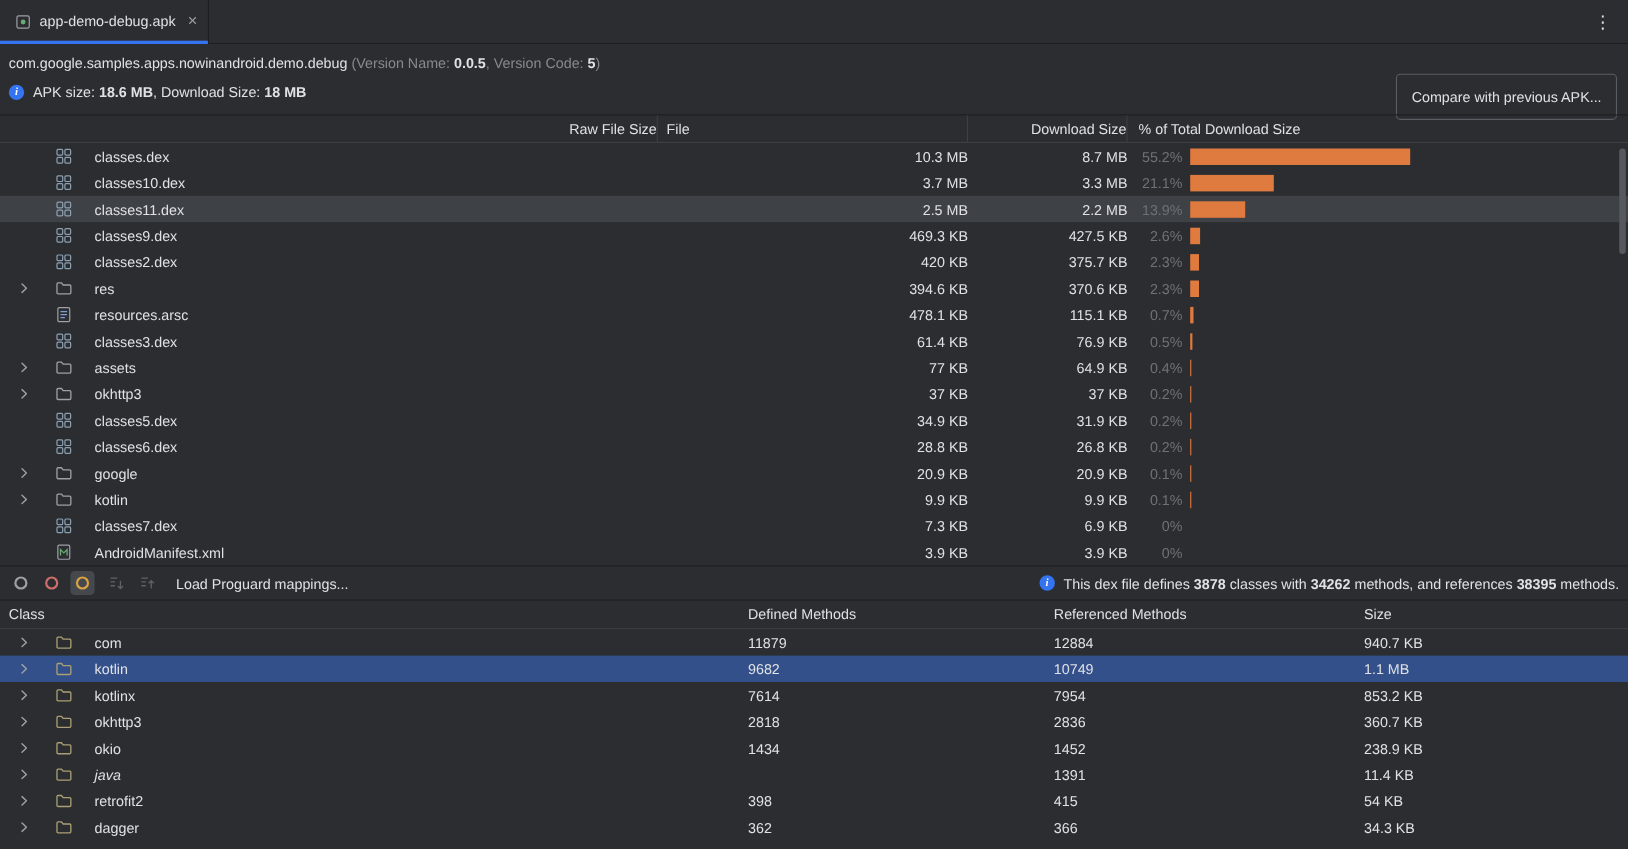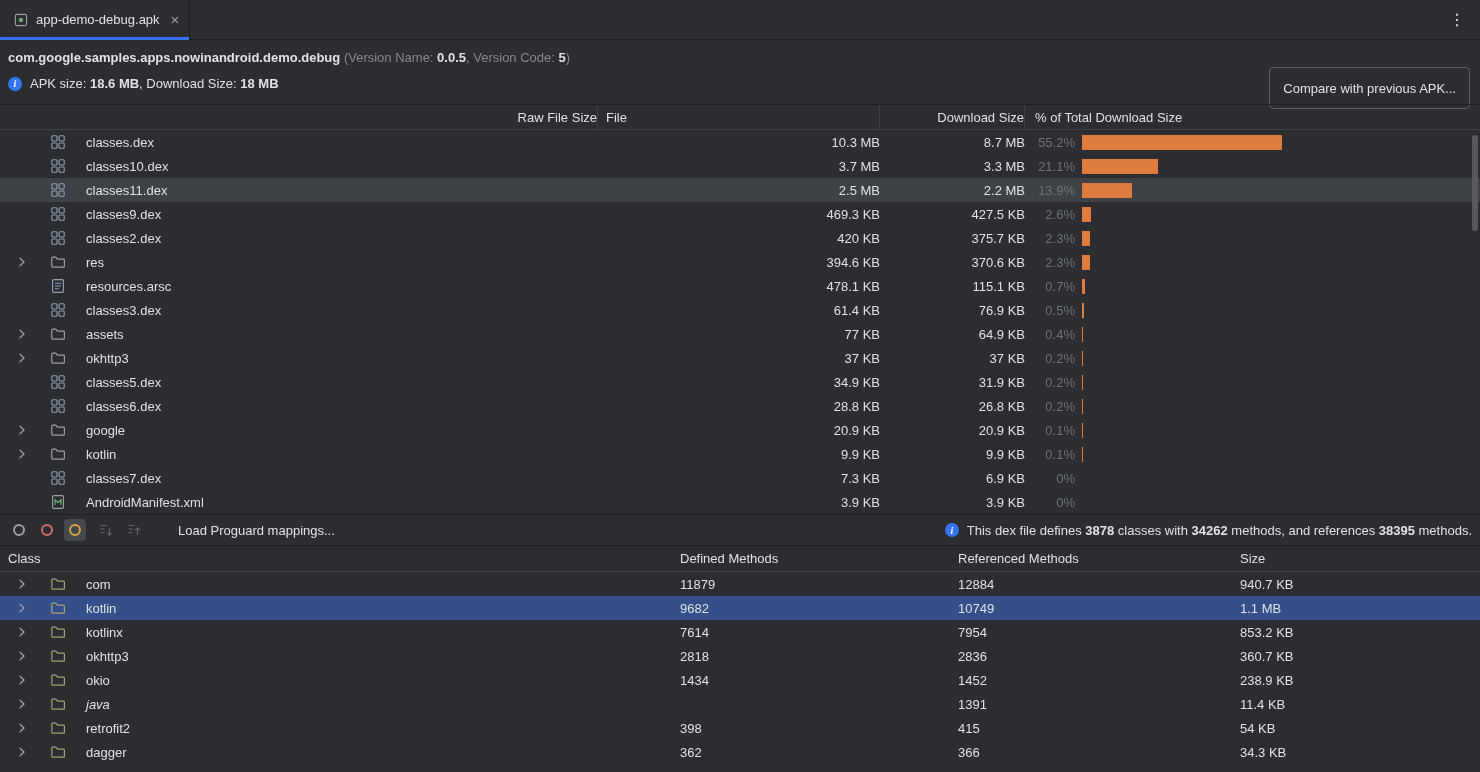--- a/index.html
+++ b/index.html
@@ -16,21 +16,21 @@
   
   .tabbar{height:40px;display:flex;align-items:stretch;border-bottom:1px solid var(--border-dark,#1e1f22)}
   .tab{display:flex;align-items:center;gap:7px;padding:0 10px 0 13px;position:relative;border-right:1px solid var(--border-dark,#1e1f22);cursor:pointer}
   .tab.selected::after{content:"";position:absolute;left:0;right:0;bottom:-1px;height:3px;background:var(--accent,#3574f0)}
   .tab-close{color:#9da0a6;font-size:15px;line-height:1;margin-left:4px}
   .kebab{margin-left:auto;display:flex;align-items:center;padding:0 15px;font-size:16px;color:var(--text,#dfe1e5);cursor:pointer}
 
   
   .header-block{height:64px;padding:7px 10px 0 8px;position:relative}
   .pkg-line{line-height:22px;white-space:nowrap}
-  .pkg{font-weight:700}
+  .pkg{font-weight:400}
   .version{color:var(--dim,#87898e)}
   .version .b{color:var(--text,#dfe1e5)}
   .size-line{margin-top:3px;line-height:24px;display:flex;align-items:center;gap:8px}
   .info-dot{width:14px;height:14px;border-radius:50%;background:var(--accent,#3574f0);color:#fff;
     font-size:10px;font-weight:700;font-style:italic;display:inline-flex;align-items:center;justify-content:center;flex:none;
     font-family:"Liberation Serif","DejaVu Serif",serif}
   .compare-btn{position:absolute;right:10px;top:27px;height:42px;padding:0 13px;background:transparent;
     border:1px solid var(--button-border,#5a5d63);border-radius:4px;color:var(--text,#dfe1e5);
     font-family:inherit;font-size:13px;cursor:pointer}
 
@@ -55,21 +55,21 @@
   
   .dex-toolbar{height:32px;border-top:1px solid var(--border-dark,#1e1f22);border-bottom:1px solid var(--border-dark,#1e1f22);
     display:flex;align-items:center;padding:0 6px 0 8px;gap:6px}
   .tbtn{width:22px;height:22px;border-radius:4px;display:flex;align-items:center;justify-content:center;cursor:pointer}
   .tbtn.toggled{background:#45484d}
   .ring{width:12px;height:12px;border-radius:50%;border:2px solid #9da0a6;display:inline-block}
   .ring-gray{border-color:#9da0a6}
   .ring-red{border-color:#ce6e6b}
   .ring-orange{border-color:#d9a343}
   .tree-ic{width:16px;height:16px;display:inline-flex;margin-left:6px;cursor:pointer}
-  .load-link{margin-left:30px;cursor:pointer}
+  .load-link{margin-left:12px;cursor:pointer}
   .dex-info{margin-left:auto;display:flex;align-items:center;gap:8px;padding-right:2px;white-space:nowrap}
 
   
   .chead,.crow{display:grid;grid-template-columns:672px 278px 282px 1fr;align-items:center}
   .chead{height:26px;border-bottom:1px solid var(--border-mid,#3d3f43)}
   .chead .hcell{height:100%;display:flex;align-items:center;padding-left:8px;color:var(--text,#dfe1e5);cursor:pointer}
   .crow{height:24px;cursor:pointer}
   .crow.selected{background:var(--selection-blue,#33508a)}
   .crow .cell{padding-left:8px;overflow:hidden;white-space:nowrap}
   .crow .name-cell{padding-left:13px}

